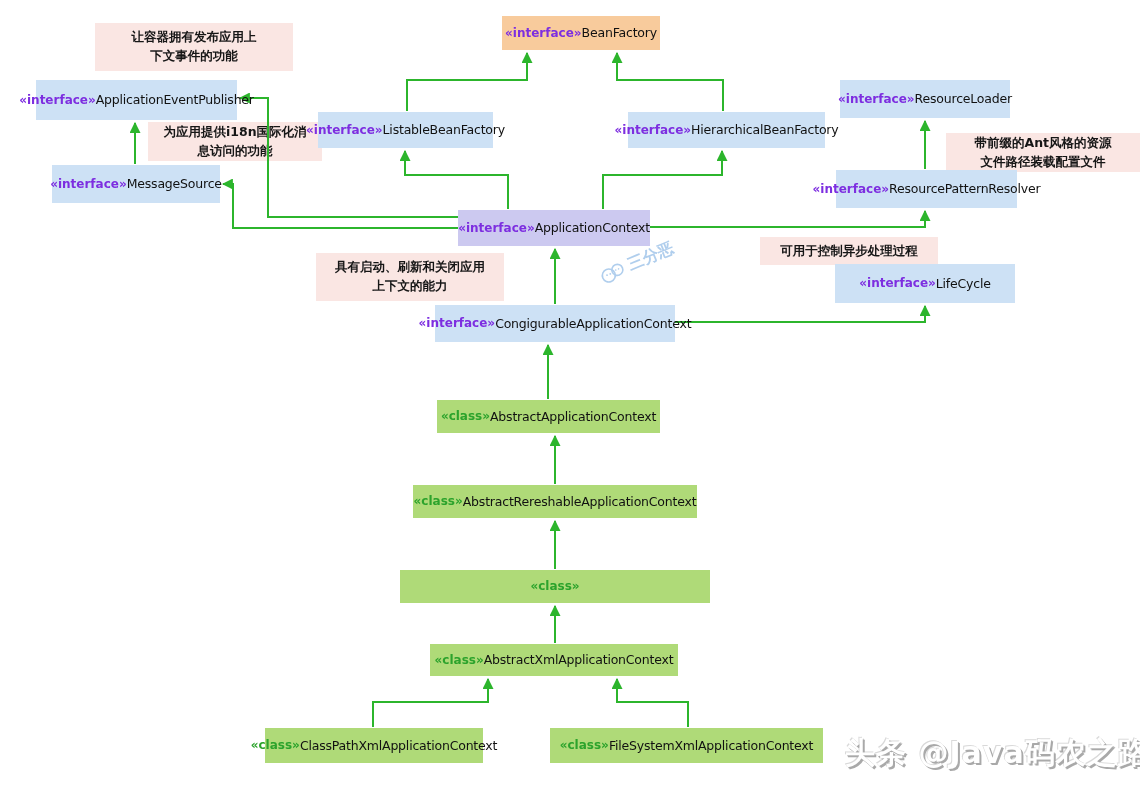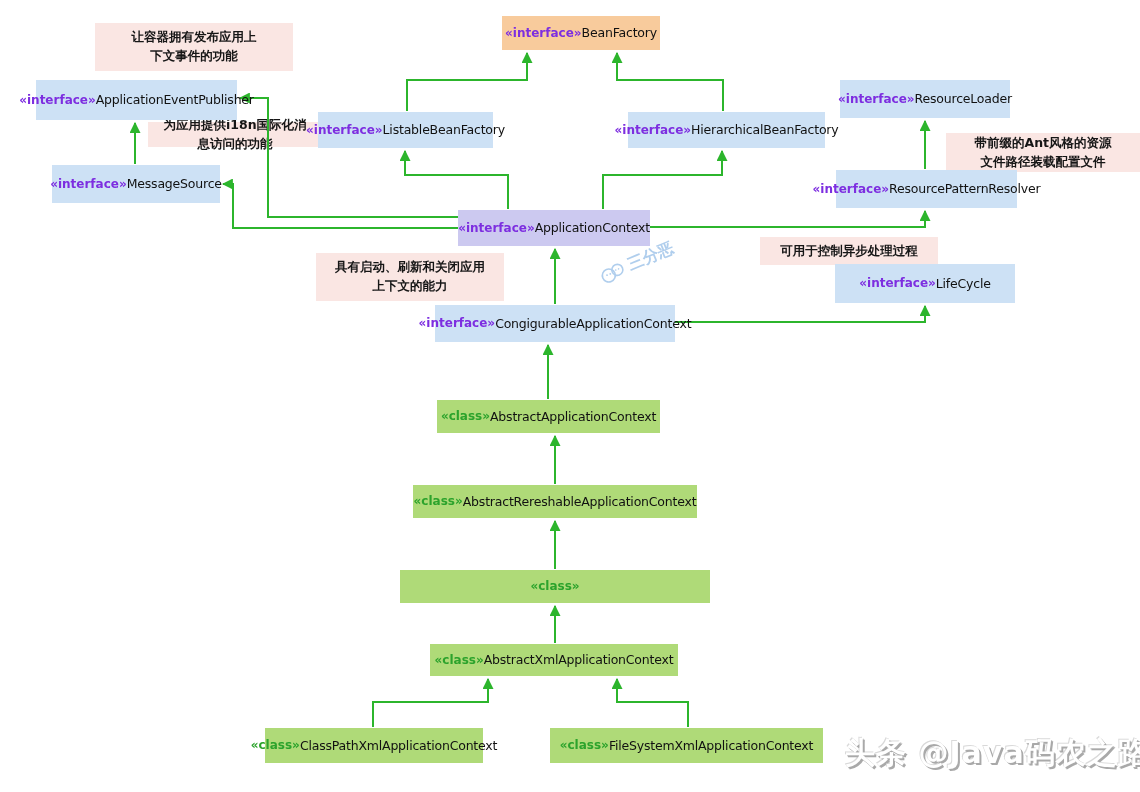--- a/index.html
+++ b/index.html
@@ -137,21 +137,21 @@
       <div class="node kind-green" style="left: 550px; top: 728px; width: 273px; height: 35px;">
         <div class="stereo s-class">«class»</div>
         <div class="node-name">FileSystemXmlApplicationContext</div>
       </div>
     </div>
   <div id="notes-layer">
       <div class="annotation" style="left: 95px; top: 23px; width: 198px; height: 48px;">
         <div>让容器拥有发布应用上</div>
         <div>下文事件的功能</div>
       </div>
-      <div class="annotation" style="left: 148px; top: 122px; width: 174px; height: 25px;">
+      <div class="annotation" style="left: 148px; top: 122px; width: 174px; height: 39px;">
         <div>为应用提供i18n国际化消</div>
         <div>息访问的功能</div>
       </div>
       <div class="annotation" style="left: 946px; top: 133px; width: 194px; height: 39px;">
         <div>带前缀的Ant风格的资源</div>
         <div>文件路径装载配置文件</div>
       </div>
       <div class="annotation" style="left: 760px; top: 237px; width: 178px; height: 28px;">
         <div>可用于控制异步处理过程</div>
       </div>

